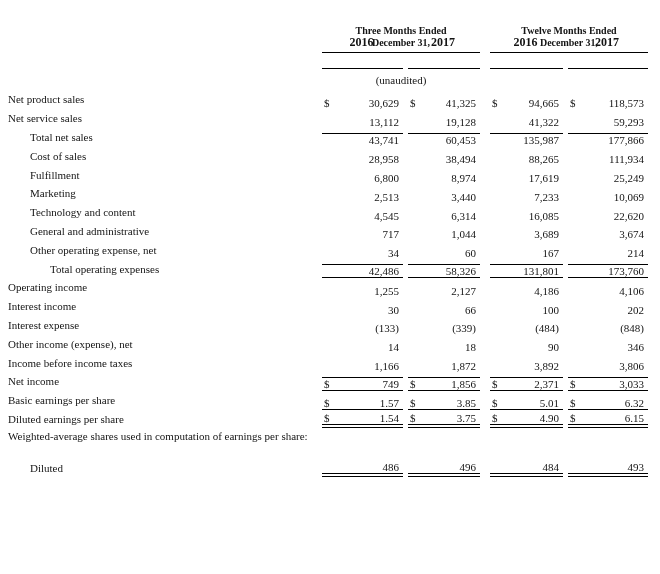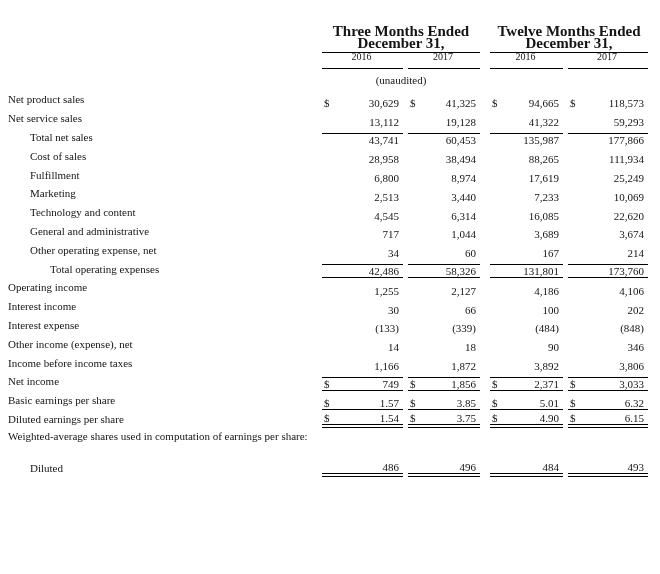--- a/index.html
+++ b/index.html
@@ -22,26 +22,26 @@
   .d{white-space:nowrap;}
   .row{height:18.8px;align-items:flex-end;}
   .row .lbl{align-self:center;}
   .row.wrap{height:30px;}
   .row.wrap .lbl{line-height:13px;align-self:flex-start;padding-top:2px;}
   .rt .c{border-top:1px solid #000;}
   .rb .c{border-bottom:1px solid #000;}
   .rd .c{border-bottom:4px double #000;}
   
   .grp{width:158px;box-sizing:border-box;text-align:center;font-weight:bold;
-       font-size:15px;line-height:12px;border-bottom:1.5px solid #000;
+       font-size:10px;line-height:12px;border-bottom:1.5px solid #000;
        padding-bottom:3px;flex:0 0 auto;}
   .grp1{margin-right:10px;}
   .yr-row{height:16px;align-items:flex-end;}
-  .yr{justify-content:center;font-weight:normal;font-size:10px;
-      border-bottom:1.5px solid #000;padding-bottom:6px;}
+  .yr{justify-content:center;font-weight:bold;font-size:12px;
+      border-bottom:1.5px solid #000;padding-bottom:18px;}
   .unaud-row{height:21px;align-items:center;}
   .unaud{width:158px;text-align:center;flex:0 0 auto;}
 </style>
 </head>
 <body>
 
 <div class="sheet">
 
   <div class="hdr-row">
     <div class="lbl"></div>

